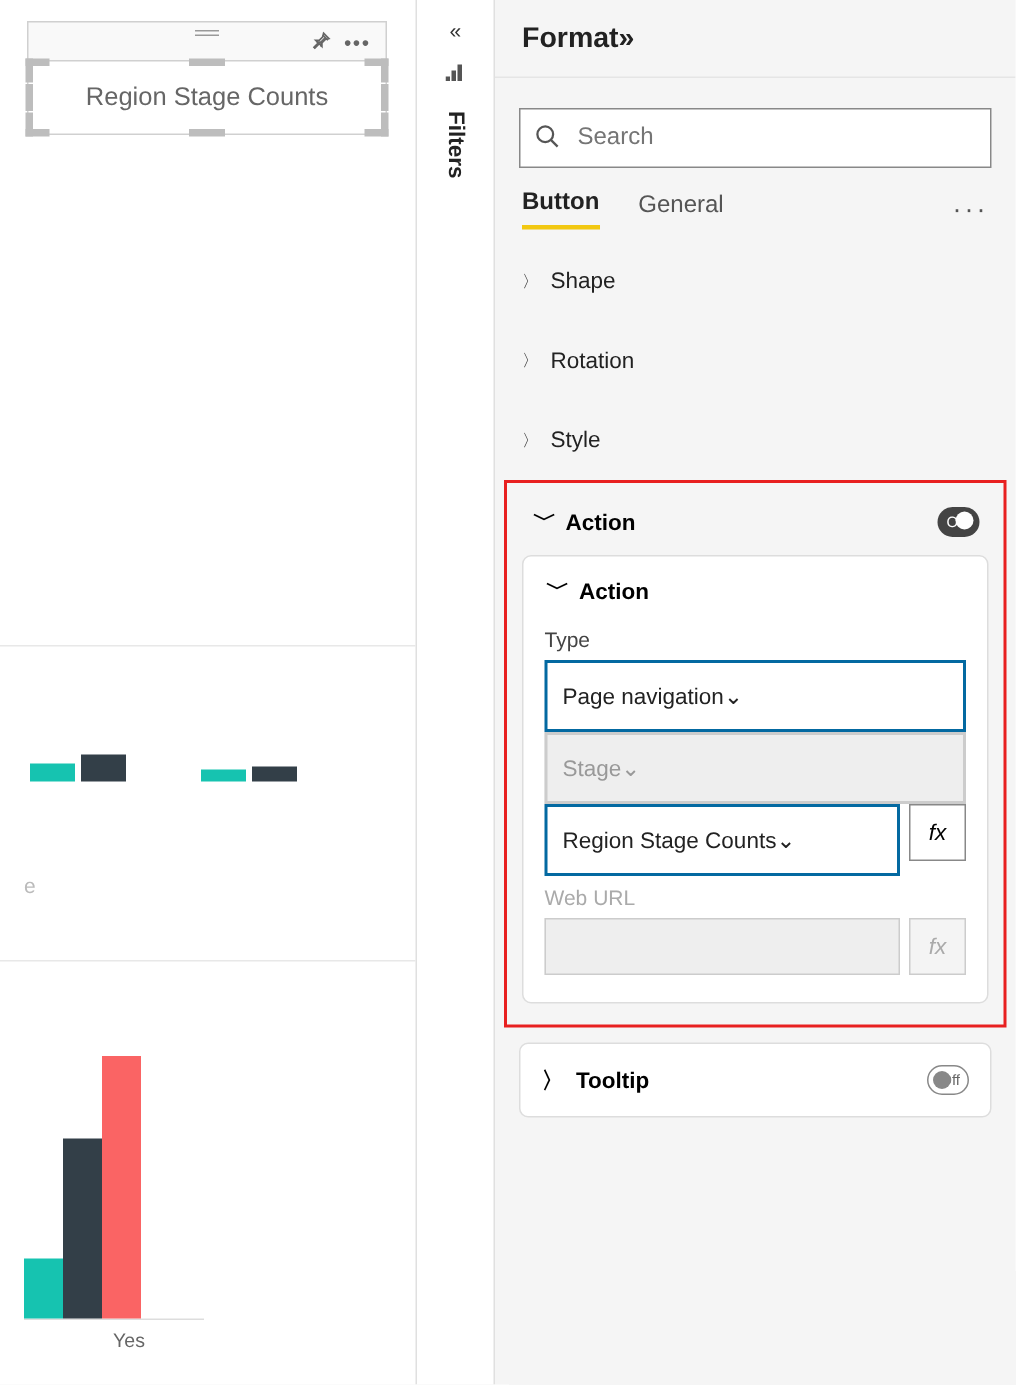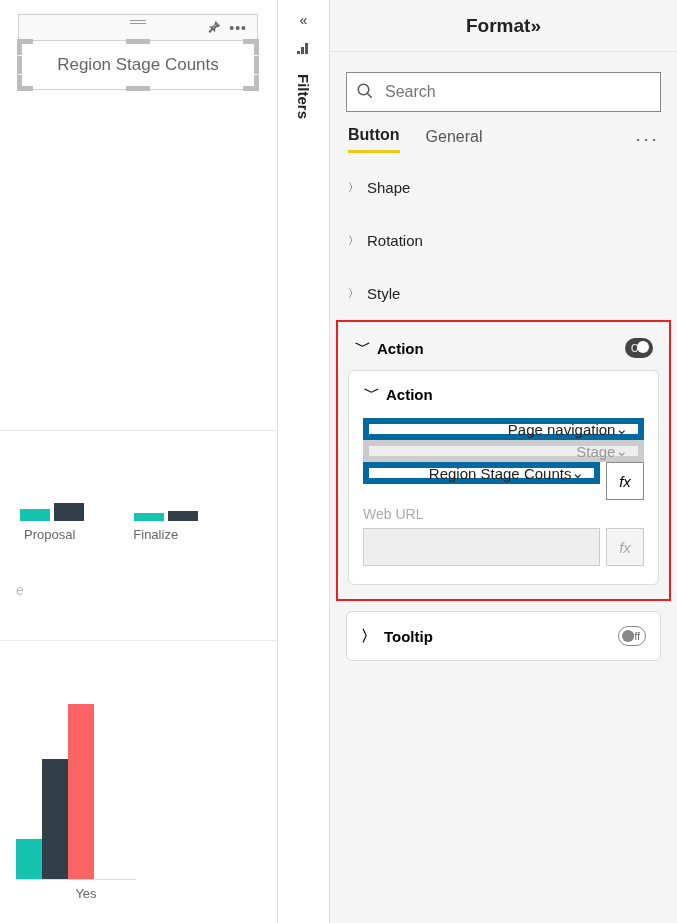--- a/index.html
+++ b/index.html
@@ -37,41 +37,41 @@
 .lbl2 { text-align: center; font-size: 13px; color: #666; padding: 6px 0 0 20px; }
 
 
 .filters { width: 52px; border-right: 1px solid #e0e0e0; padding-top: 12px; display: flex; flex-direction: column; align-items: center; gap: 14px; }
 .chev-left { font-size: 14px; color: #333; cursor: pointer; }
 .filters-lbl { writing-mode: vertical-rl; font-size: 15px; font-weight: 600; color: #222; margin-top: 6px; }
 .filters-icon { font-size: 10px; color: #555; transform: rotate(0); }
 
 
 .format { flex: 1; background: #f5f5f5; display: flex; flex-direction: column; }
-.fmt-hdr { display: flex; align-items: center; justify-content: center; height: 52px; padding: 0 18px; font-size: 19px; font-weight: 600; color: #222; border-bottom: 1px solid #e5e5e5; }
+.fmt-hdr { display: flex; align-items: center; justify-content: flex-start; height: 52px; padding: 0 18px; font-size: 19px; font-weight: 600; color: #222; border-bottom: 1px solid #e5e5e5; }
 .search { margin: 20px 16px 14px; position: relative; }
 .search input { width: 100%; height: 40px; padding: 0 12px 0 38px; font-size: 16px; border: 1px solid #888; background: #fff; }
 .search .ico { position: absolute; left: 10px; top: 10px; color: #555; }
 .tabs { display: flex; align-items: center; gap: 26px; padding: 0 18px 8px; font-size: 16px; color: #555; position: relative; }
 .tab.active { font-weight: 600; color: #222; border-bottom: 3px solid #f2c811; padding-bottom: 6px; }
 .tab { padding-bottom: 6px; cursor: pointer; }
 .tabs .more { margin-left: auto; font-size: 18px; color: #555; letter-spacing: 2px; cursor: pointer; }
 
 .sect { padding: 18px 18px; font-size: 15px; color: #222; display: flex; align-items: center; gap: 8px; cursor: pointer; }
 .sect .chev { font-size: 11px; color: #333; }
 .sect-row { display: flex; align-items: center; justify-content: space-between; padding: 16px 16px 12px; }
 .sect-row .lbl { display: flex; align-items: center; gap: 8px; font-size: 15px; font-weight: 600; }
 
 .action-box { border: 2px solid #e82020; margin: 0 6px 10px; padding-bottom: 14px; }
 .card { background: #fff; border: 1px solid #ddd; border-radius: 6px; margin: 0 10px; padding: 14px 14px 18px; }
 .card .sub { display: flex; align-items: center; gap: 8px; font-size: 15px; font-weight: 600; margin-bottom: 14px; }
 .field-lbl { font-size: 14px; color: #444; margin: 6px 0 6px; }
 .field-lbl.dis { color: #aaa; }
 .row { display: flex; gap: 6px; align-items: stretch; }
-.select { flex: 1; height: 22px; border: 6px solid #0369a1; background: #fff; display: flex; align-items: center; justify-content: flex-end; padding: 0 10px; font-size: 15px; color: #222; cursor: pointer; }
+.select { flex: 1; height: 48px; border: 2px solid #0369a1; background: #fff; display: flex; align-items: center; justify-content: flex-start; padding: 0 10px; font-size: 15px; color: #222; cursor: pointer; }
 .select.dis { background: #eee; color: #999; border-color: #ccc; cursor: default; }
 .input.dis { flex: 1; height: 38px; border: 1px solid #ccc; background: #eee; }
 .fx { width: 38px; height: 38px; border: 1px solid #888; background: #fff; display: flex; align-items: center; justify-content: center; font-style: italic; font-size: 15px; cursor: pointer; }
 .fx.dis { border-color: #ccc; color: #aaa; background: #f4f4f4; cursor: default; }
 
 .toggle { width: 28px; height: 20px; border-radius: 10px; position: relative; cursor: pointer; display: flex; align-items: center; font-size: 10px; color: #fff; }
 .toggle.on { background: #444; justify-content: flex-start; padding-left: 6px; }
 .toggle.off { background: #fff; border: 1px solid #888; color: #666; justify-content: flex-end; padding-right: 5px; }
 .toggle .knob { width: 12px; height: 12px; border-radius: 50%; position: absolute; top: 3px; }
 .toggle.on .knob { background: #fff; right: 4px; }
@@ -122,24 +122,20 @@
     <div class="bars">
       <div class="bar-pair">
         <div class="bar" style="height:12px;background:#16c3b0"></div>
         <div class="bar" style="height:18px;background:#333f48"></div>
       </div>
       <div class="bar-pair">
         <div class="bar" style="height:8px;background:#16c3b0"></div>
         <div class="bar" style="height:10px;background:#333f48"></div>
       </div>
     </div>
-    <div class="lbls">
-      <span>Proposal</span>
-      <span>Finalize</span>
-    </div>
   </div>
 
   <div class="axis-e">e</div>
   <div class="chart2-div"></div>
 
   <div class="chart2">
     <div class="bars2">
       <div class="bar2" style="height:40px;background:#16c3b0"></div>
       <div class="bar2" style="height:120px;background:#333f48"></div>
       <div class="bar2" style="height:175px;background:#fa6464"></div>
@@ -206,20 +202,21 @@
         <div class="knob"></div>
       </div>
     </div>
 
     <div class="card">
       <div class="sub">
         <span class="chev" style="transform:rotate(90deg);display:inline-block">〉</span>
         <span>Action</span>
       </div>
 
+      <div class="field-lbl">Type</div>
       <div class="select">
         <span>Page navigation</span>
         <span>⌄</span>
       </div>
 
       <div class="select dis">
         <span>Stage</span>
         <span>⌄</span>
       </div>
 

